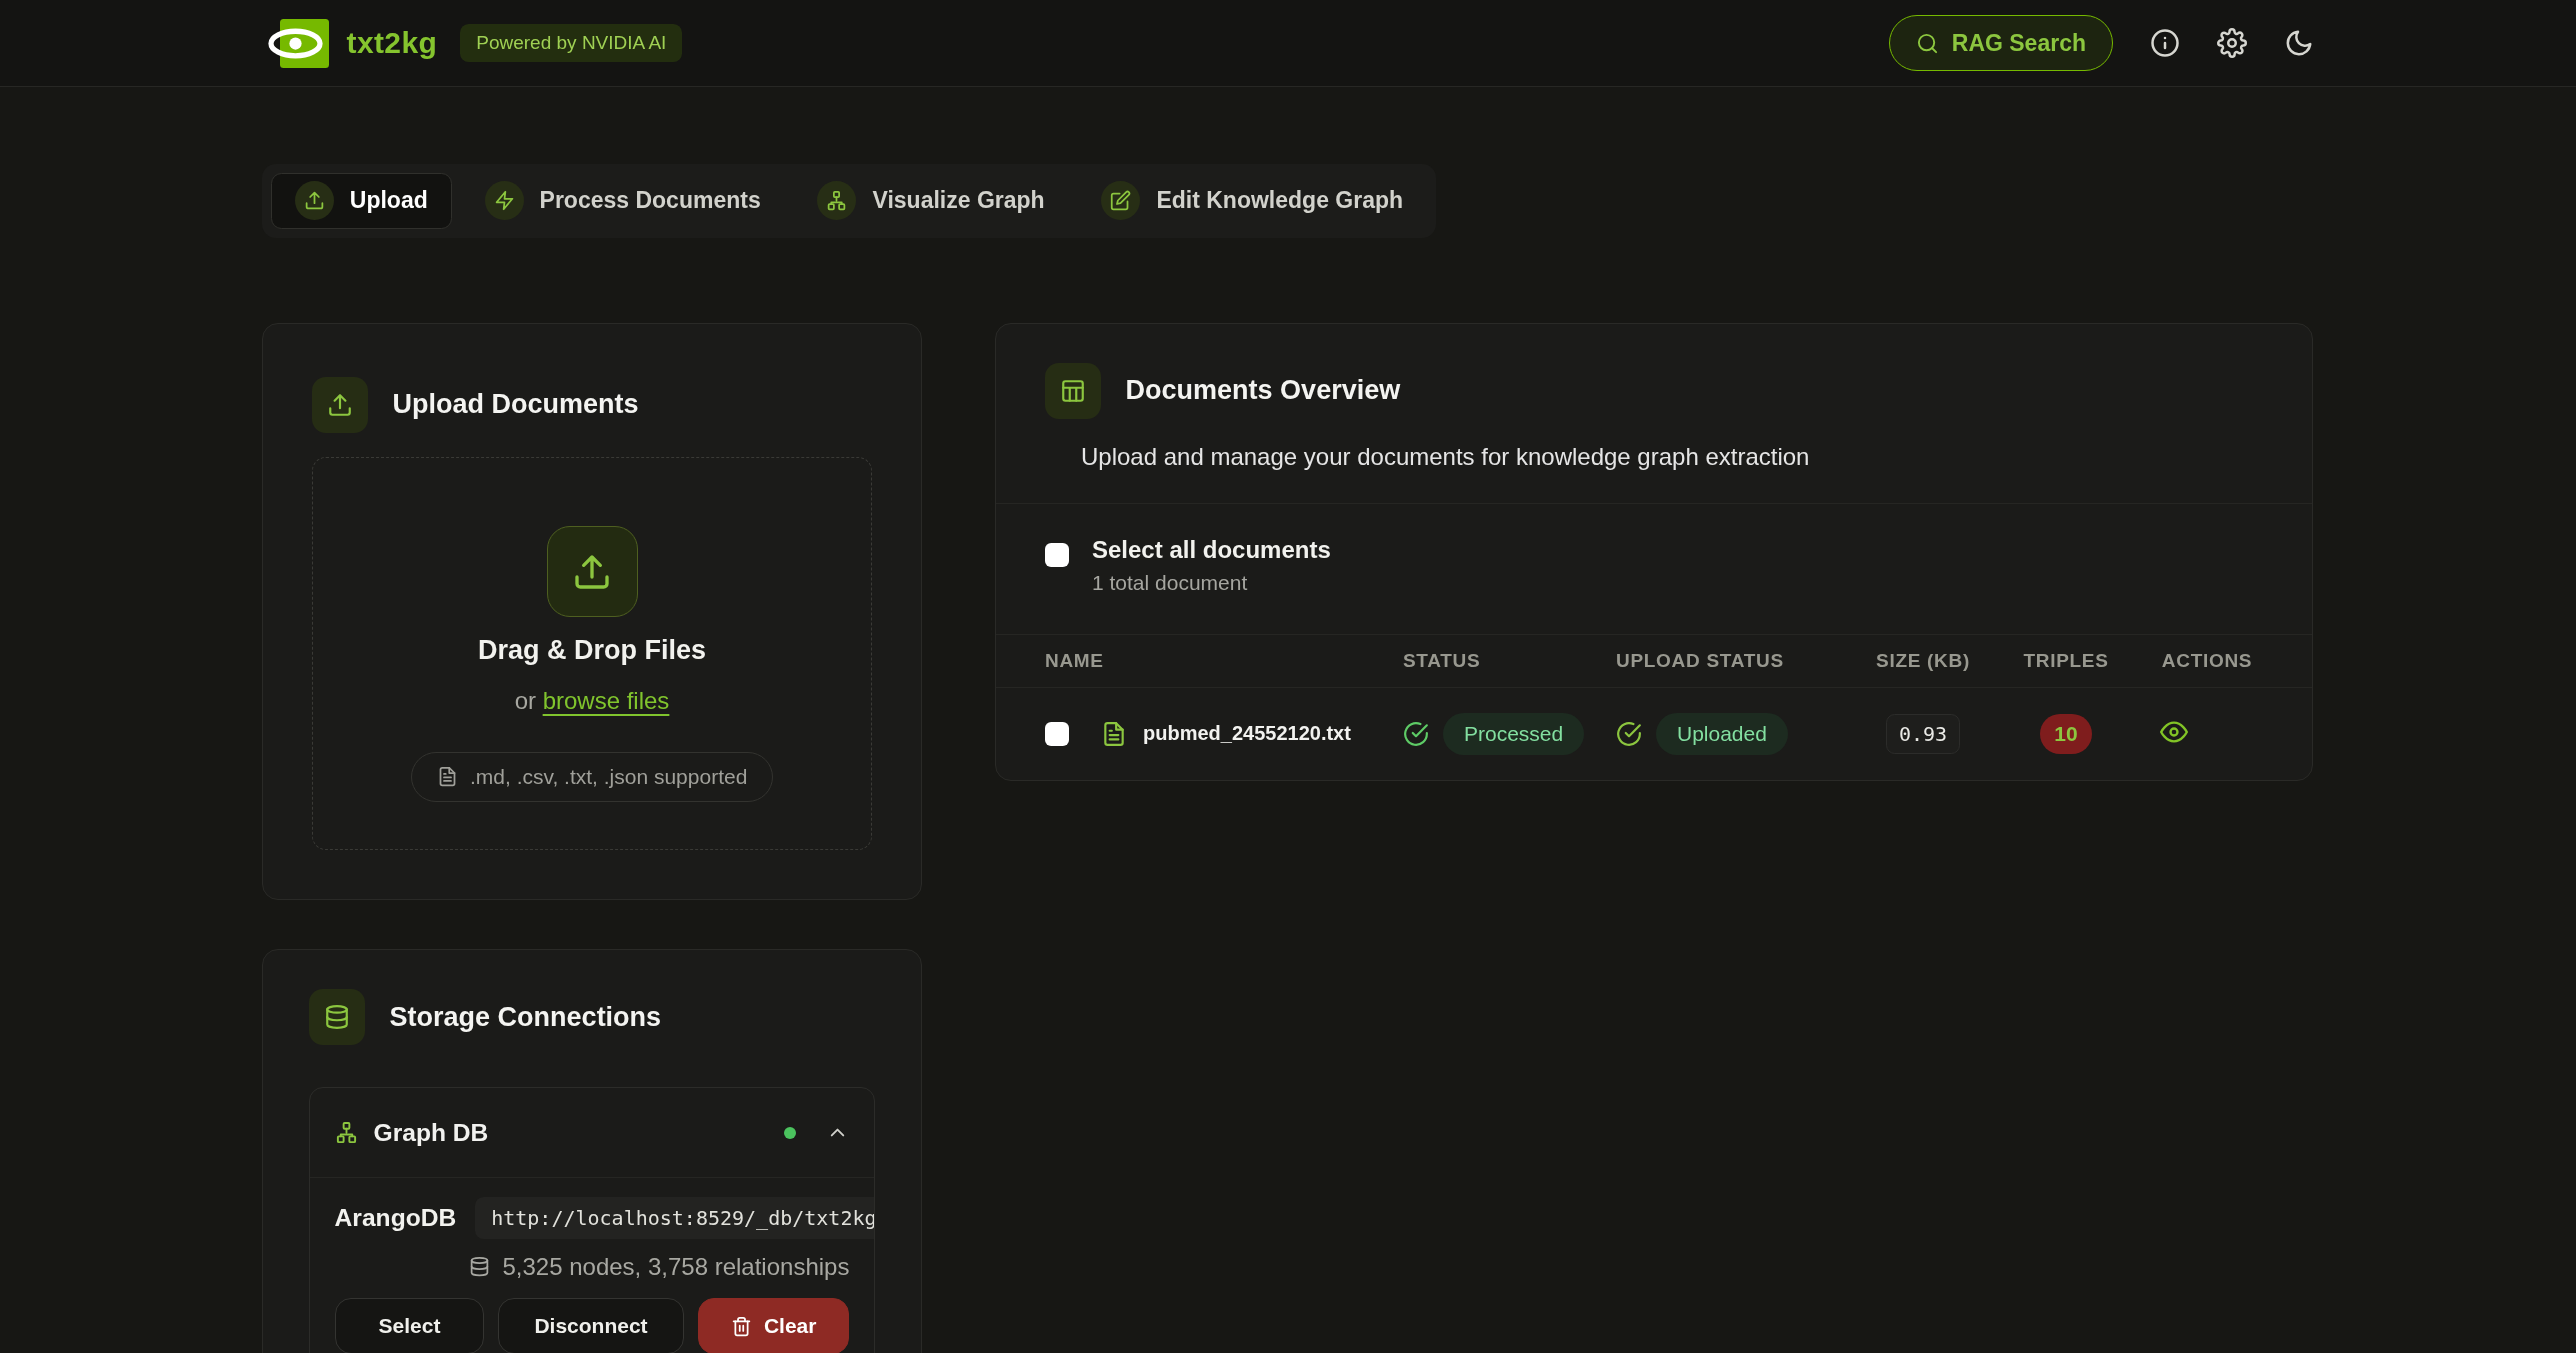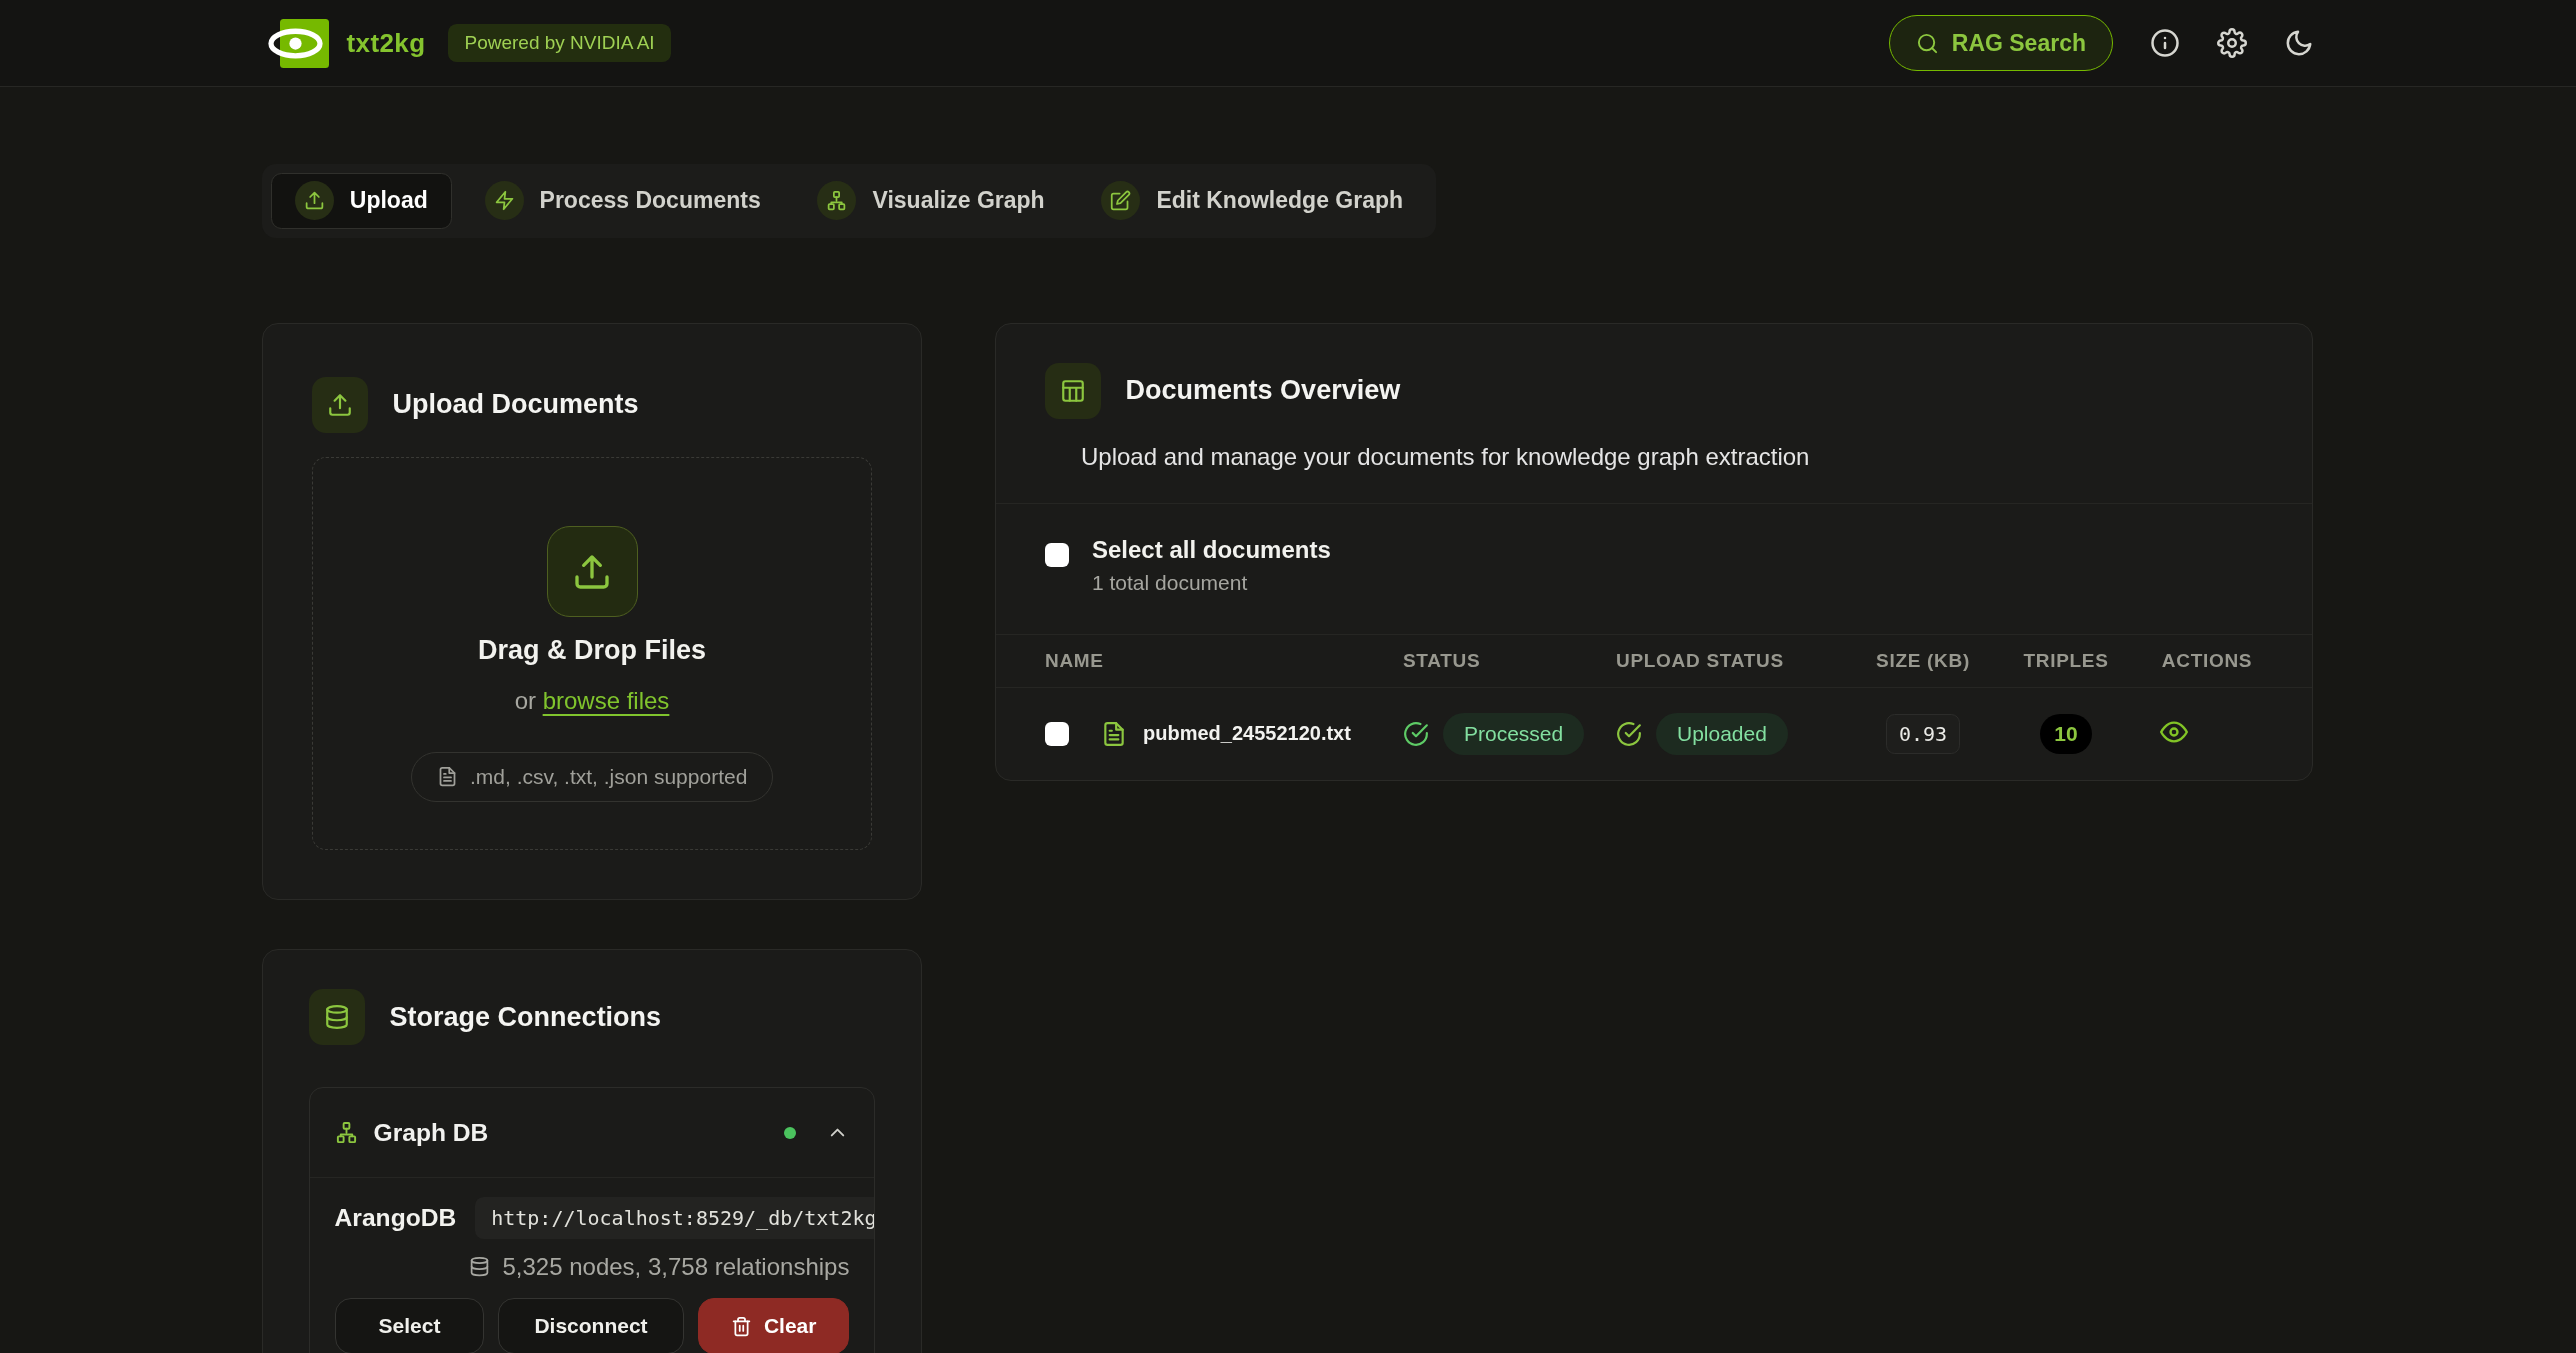--- a/index.html
+++ b/index.html
@@ -7,21 +7,21 @@
   body { background:#171714; font-family:"Liberation Sans", sans-serif; color:#f2f2ee; }
   .app { width:2576px; height:1354px; overflow:hidden; }
 
   
   .topbar { height:87px; background:#141412; border-bottom:0.9px solid #272724; display:flex; align-items:center; }
   .topbar-inner { width:2052px; margin:0 auto; display:flex; align-items:center; }
   .brand { display:flex; align-items:center; }
   .logo-wrap { position:relative; width:67px; height:49px; }
   .logo-sq { position:absolute; right:0; top:0; width:49px; height:49px; background:#76b900; border-radius:3.5px; }
   .logo-eye { position:absolute; left:0; top:0; }
-  .app-title { margin-left:17.5px; font-size:26px; font-weight:700; color:#85c42e; letter-spacing:0.4px; }
+  .app-title { margin-left:17.5px; font-size:30px; font-weight:700; color:#85c42e; letter-spacing:0.4px; }
   .badge { margin-left:23px; background:rgba(118,185,0,.16); color:#9fd053; font-size:19px; padding:8px 16px; border-radius:8.8px; }
   .top-actions { margin-left:auto; display:flex; align-items:center; gap:37px; }
   .rag-btn { display:flex; align-items:center; gap:12.3px; height:56px; padding:0 26px; border-radius:28px;
     border:1.8px solid #76b900; background:rgba(118,185,0,.10); color:#8cc63f; font-size:23px; font-weight:700;
     font-family:inherit; cursor:pointer; }
   .icon-btn { background:none; border:none; color:#d6d6d0; cursor:pointer; display:grid; place-items:center; }
 
   
   .container { width:2052px; margin:0 auto; }
   .tabbar { margin-top:77px; display:inline-flex; align-items:center; gap:8.8px; background:#1c1c1a; border-radius:14px; padding:8.8px; }
@@ -65,21 +65,21 @@
   .data-row { height:92px; }
   .name-cell { display:flex; align-items:center; gap:16px; color:#8cc63f; }
   .fname { font-size:20px; font-weight:600; color:#f2f2ef; }
   .status-cell { display:flex; align-items:center; gap:14px; }
   .ck { color:#5ecb66; flex:none; }
   .pill-status { background:#1d2b20; color:#83dfa0; font-size:21px; padding:8.8px 21px; border-radius:876px; }
   .size-cell { text-align:center; }
   .pill-size { display:inline-block; background:#1e1e1c; border:0.9px solid #2c2c2a; border-radius:8.8px; padding:7px 12.3px;
     font-family:"DejaVu Sans Mono", monospace; font-size:20px; color:#eaeae6; }
   .triples-cell { text-align:center; }
-  .pill-triples { display:inline-block; background:#000000; color:#8cc63f; font-weight:700; font-size:21px; padding:8px 14px; border-radius:876px; }
+  .pill-triples { display:inline-block; background:#7f1d1d; color:#8cc63f; font-weight:700; font-size:21px; padding:8px 14px; border-radius:876px; }
   .actions-cell { padding-left:8.8px; }
   .eye-btn { background:none; border:none; color:#82c426; cursor:pointer; display:inline-grid; place-items:center; }
 
   
   .storage-card { padding:39px 46px 35px; }
   .accordion { margin-top:42px; border:0.9px solid #2c2c29; border-radius:14px; overflow:hidden; }
   .acc-header { height:89px; display:flex; align-items:center; gap:16px; padding:0 24.6px; cursor:pointer; }
   .acc-label { font-size:24.6px; font-weight:600; color:#f2f2ef; }
   .acc-right { margin-left:auto; display:flex; align-items:center; gap:30px; }
   .dot { width:12.3px; height:12.3px; border-radius:50%; }

